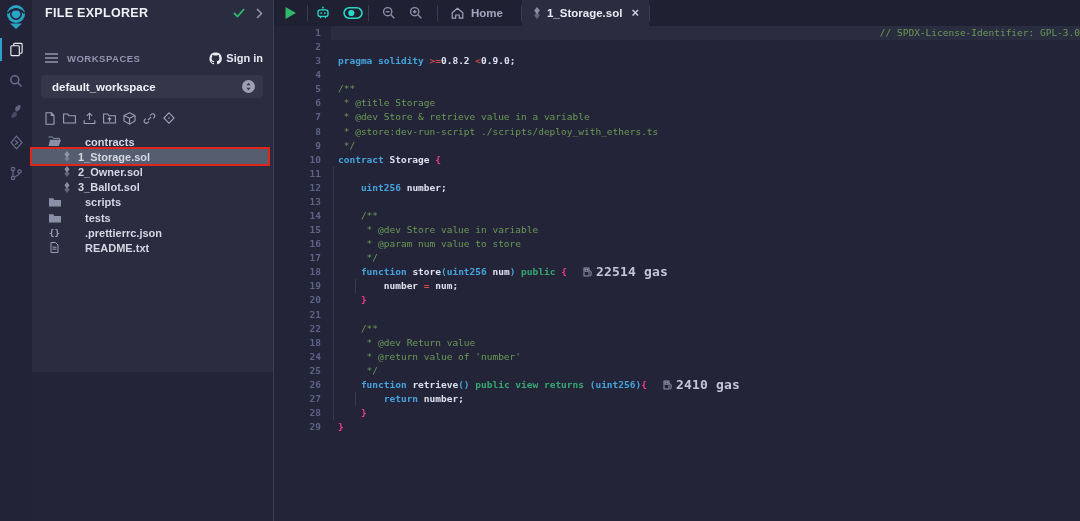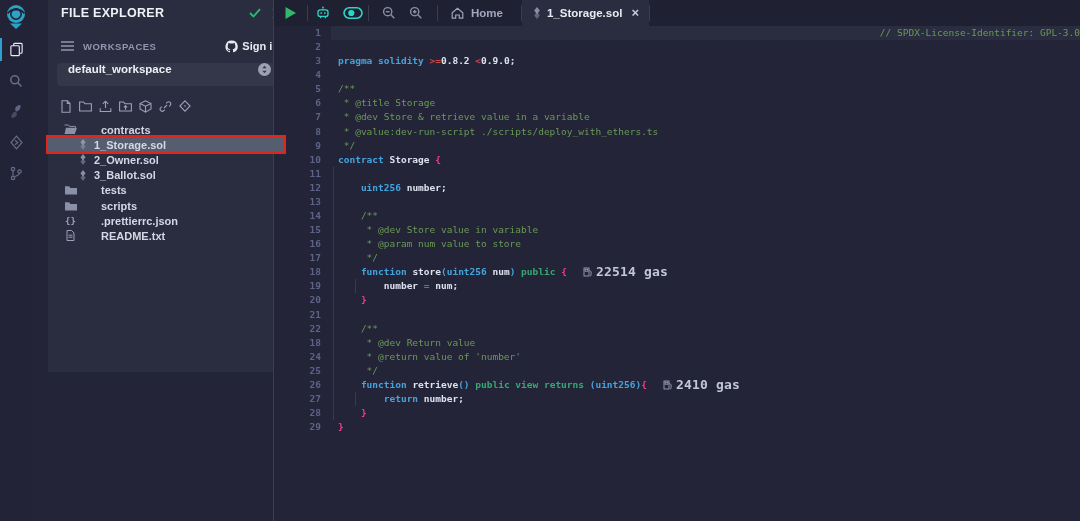--- a/index.html
+++ b/index.html
@@ -12,29 +12,29 @@
   svg { display:block; }
 
   
   #rail { position:absolute; left:0; top:0; width:32px; height:521px; background:#222336; }
   .rail-logo { width:32px; height:34px; display:flex; align-items:center; justify-content:center; cursor:pointer; }
   .rail-item { position:relative; width:32px; height:31px; display:flex; align-items:center; justify-content:center; color:#666c8a; cursor:pointer; }
   .rail-item.active { color:#eceef5; }
   .rail-item.active::before { content:""; position:absolute; left:0; top:4px; bottom:4px; width:2px; background:#2f9fd0; }
 
   
-  #panel { position:absolute; left:48px; top:0; width:241px; height:372px; background:#2a2c3f; }
+  #panel { position:absolute; left:32px; top:0; width:241px; height:372px; background:#2a2c3f; }
   .panel-header { display:flex; align-items:center; height:26px; padding:0 10px 0 13px; }
   .panel-title { font-size:12.5px; font-weight:700; color:#f0f1f5; letter-spacing:.3px; flex:1; }
   .hdr-icon { margin-left:11px; cursor:pointer; }
-  .ws-row { display:flex; align-items:center; height:20px; margin-top:10px; padding:0 10px 0 13px; }
+  .ws-row { display:flex; align-items:center; height:20px; margin-top:22px; padding:0 10px 0 13px; }
   .ws-label { font-size:9.5px; font-weight:700; color:#9297b0; letter-spacing:.5px; margin-left:9px; flex:1; }
   .signin { display:flex; align-items:center; gap:4px; cursor:pointer; }
   .signin-label { font-size:11px; font-weight:700; color:#e8eaf2; }
-  .ws-select { position:relative; display:flex; align-items:flex-start; margin:7px 10px 12px 9px; height:23px;
+  .ws-select { position:relative; display:flex; align-items:center; margin:7px 10px 12px 9px; height:23px;
     background:#34364a; border-radius:4px; padding:0 8px 0 11px; cursor:pointer; }
   .ws-select-value { flex:1; font-size:11.5px; font-weight:700; color:#eef0f6; }
   .actions-row { display:flex; align-items:center; gap:7px; padding:0 0 0 12px; margin-top:12px; height:16px; }
   .action-btn { color:#9ba1b8; cursor:pointer; display:flex; align-items:center; justify-content:center; }
 
   #tree { margin-top:8px; }
   .tree-row { position:relative; display:flex; align-items:center; height:15.2px; cursor:pointer; color:#d4d7e4; }
   .tree-row.lvl1 { padding-left:16px;gap:19px; }
   .tree-row.lvl2 { padding-left:28px; }
   .tree-row .t-icon { width:13px; display:flex; justify-content:center; margin-right:5px; flex:none; }
@@ -254,29 +254,29 @@
             </svg>
           </span>
           <span class="t-label">3_Ballot.sol</span>
         </div>
         <div class="tree-row lvl1">
           <span class="t-icon">
             <svg width="12" height="10" viewBox="0 0 12 10">
               <path d="M0 1.3h4.2l1.2 1.6H12v6.6H0z" fill="#8a90a8"></path>
             </svg>
           </span>
-          <span class="t-label">tests</span>
+          <span class="t-label">scripts</span>
         </div>
         <div class="tree-row lvl1">
           <span class="t-icon">
             <svg width="12" height="10" viewBox="0 0 12 10">
               <path d="M0 1.3h4.2l1.2 1.6H12v6.6H0z" fill="#8a90a8"></path>
             </svg>
           </span>
-          <span class="t-label">scripts</span>
+          <span class="t-label">tests</span>
         </div>
         <div class="tree-row lvl1">
           <span class="t-icon">
             <span class="json-glyph">{}</span>
           </span>
           <span class="t-label">.prettierrc.json</span>
         </div>
         <div class="tree-row lvl1">
           <span class="t-icon">
             <svg width="9" height="11" viewBox="0 0 9 11" stroke="#9aa0b5" fill="none" stroke-width="1">
@@ -378,21 +378,21 @@
         <div class="code-line">
           <div class="gutter">6</div>
           <div class="line-content"><span class="tk tk-c"> * @title Storage</span></div>
         </div>
         <div class="code-line">
           <div class="gutter">7</div>
           <div class="line-content"><span class="tk tk-c"> * @dev Store &amp; retrieve value in a variable</span></div>
         </div>
         <div class="code-line">
           <div class="gutter">8</div>
-          <div class="line-content"><span class="tk tk-c"> * @value:dev-run-script ./scripts/deploy_with_ethers.ts</span></div>
+          <div class="line-content"><span class="tk tk-c"> * @store:dev-run-script ./scripts/deploy_with_ethers.ts</span></div>
         </div>
         <div class="code-line">
           <div class="gutter">9</div>
           <div class="line-content"><span class="tk tk-c"> */</span></div>
         </div>
         <div class="code-line">
           <div class="gutter">10</div>
           <div class="line-content"><span class="tk tk-k">contract</span><span class="tk tk-i"> Storage </span><span class="tk tk-p">{</span></div>
         </div>
         <div class="code-line">

